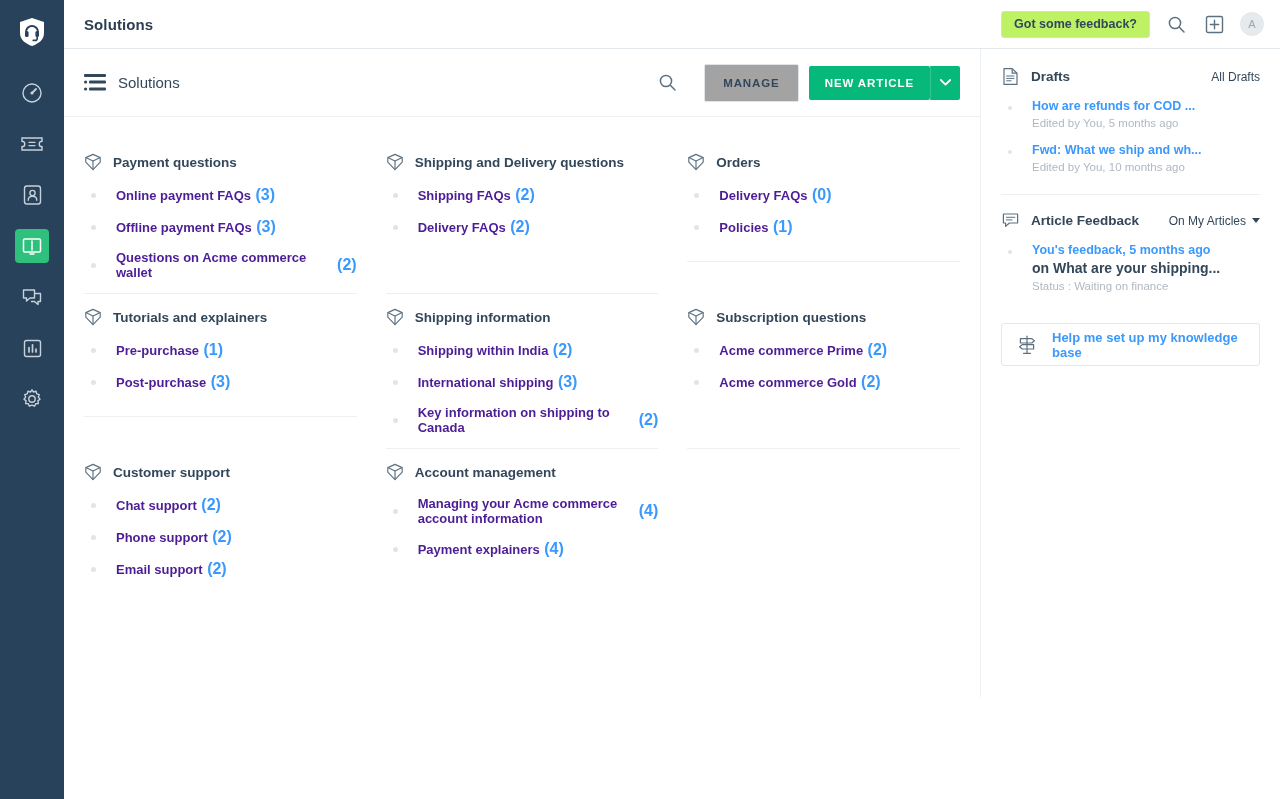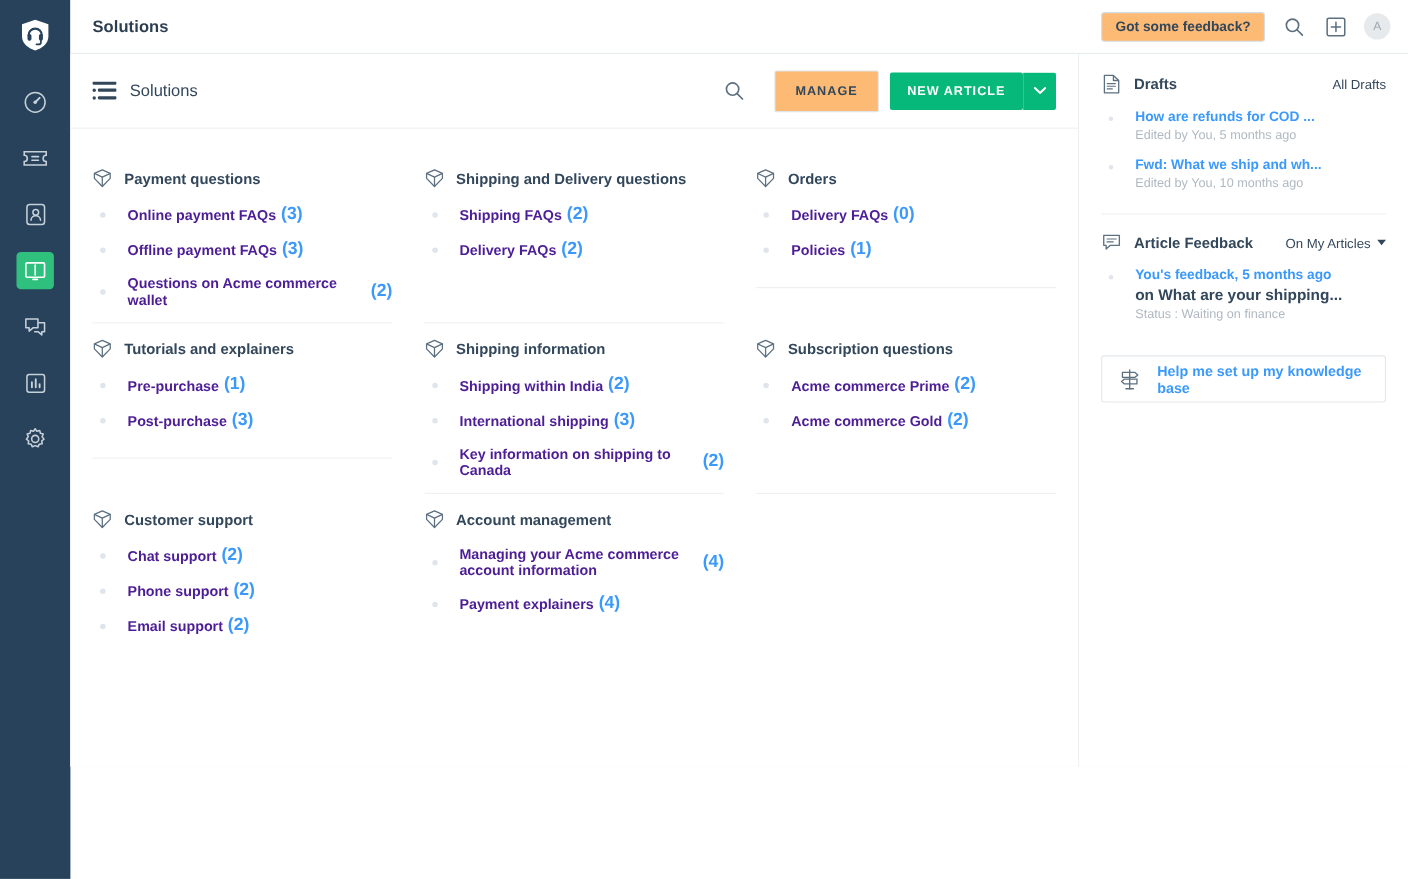--- a/index.html
+++ b/index.html
@@ -39,21 +39,21 @@
     background: #ffffff;
     border-bottom: 1px solid #e3e8ec;
     display: flex; align-items: center;
     padding: 0 16px 0 20px;
   }
   .topbar-title {
     font-size: 15px; font-weight: bold; color: #2c3e50; letter-spacing: .1px;
   }
   .topbar-right { margin-left: auto; display: flex; align-items: center; gap: 14px; }
   .feedback-btn {
-    border: 1px solid #d6dde2; border-radius: 3px; background: #fdba74;
+    border: 1px solid #d6dde2; border-radius: 3px; background: #bef264;
     height: 27px; padding: 0 12px; display: flex; align-items: center;
     font-size: 12.5px; color: #33475b; font-weight: bold; cursor: pointer;
     font-family: "Liberation Sans", sans-serif;
   }
   .icon-btn { width: 24px; height: 24px; display: flex; align-items: center; justify-content: center; cursor: pointer; }
   .avatar {
     width: 24px; height: 24px; border-radius: 50%;
     background: #e7eaed; color: #9aa6b2;
     font-size: 11px; display: flex; align-items: center; justify-content: center;
     cursor: pointer;
@@ -70,21 +70,21 @@
     height: 68px; flex: 0 0 68px;
     display: flex; align-items: center;
     padding: 0 20px 0 20px;
     border-bottom: 1px solid #edf0f2;
   }
   .list-icon { width: 22px; height: 18px; margin-right: 12px; }
   .card-head-title { font-size: 15px; color: #33475b; }
   .card-head-right { margin-left: auto; display: flex; align-items: center; gap: 0; }
   .head-search { width: 34px; height: 34px; display: flex; align-items: center; justify-content: center; cursor: pointer; margin-right: 20px; }
   .btn-manage {
-    height: 34px; border: 1px solid #dfe4e8; background: #fdba74; color: #33475b;
+    height: 34px; border: 1px solid #dfe4e8; background: #a3a3a3; color: #33475b;
     font-size: 11.5px; font-weight: bold; letter-spacing: .9px;
     padding: 18px 18px; display: flex; align-items: center; cursor: pointer;
     border-radius: 2px; font-family: "Liberation Sans", sans-serif;
   }
   .btn-new {
     height: 34px; background: #06b87a; color: #fff;
     font-size: 11.5px; font-weight: bold; letter-spacing: .9px;
     padding: 0 16px; display: flex; align-items: center; cursor: pointer;
     border: none; margin-left: 10px; border-radius: 2px;
     font-family: "Liberation Sans", sans-serif;

